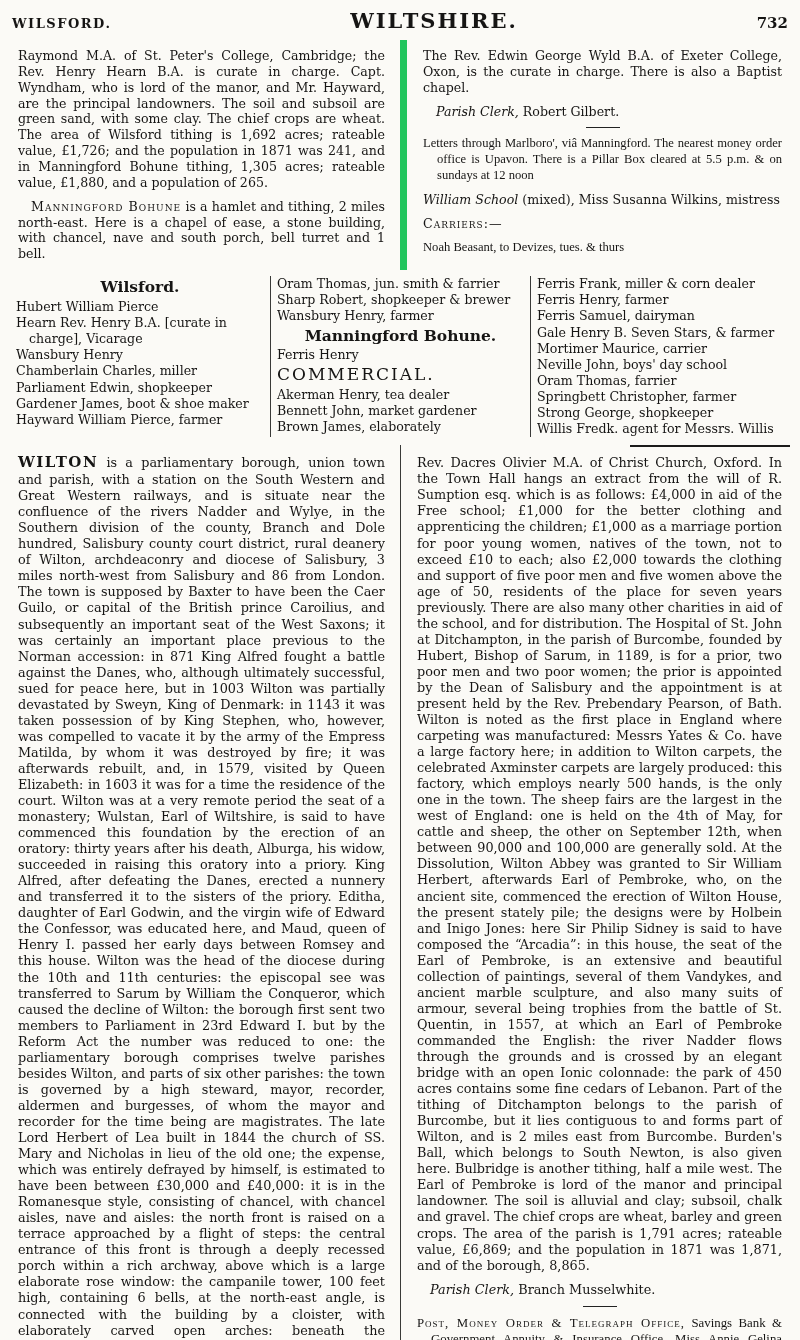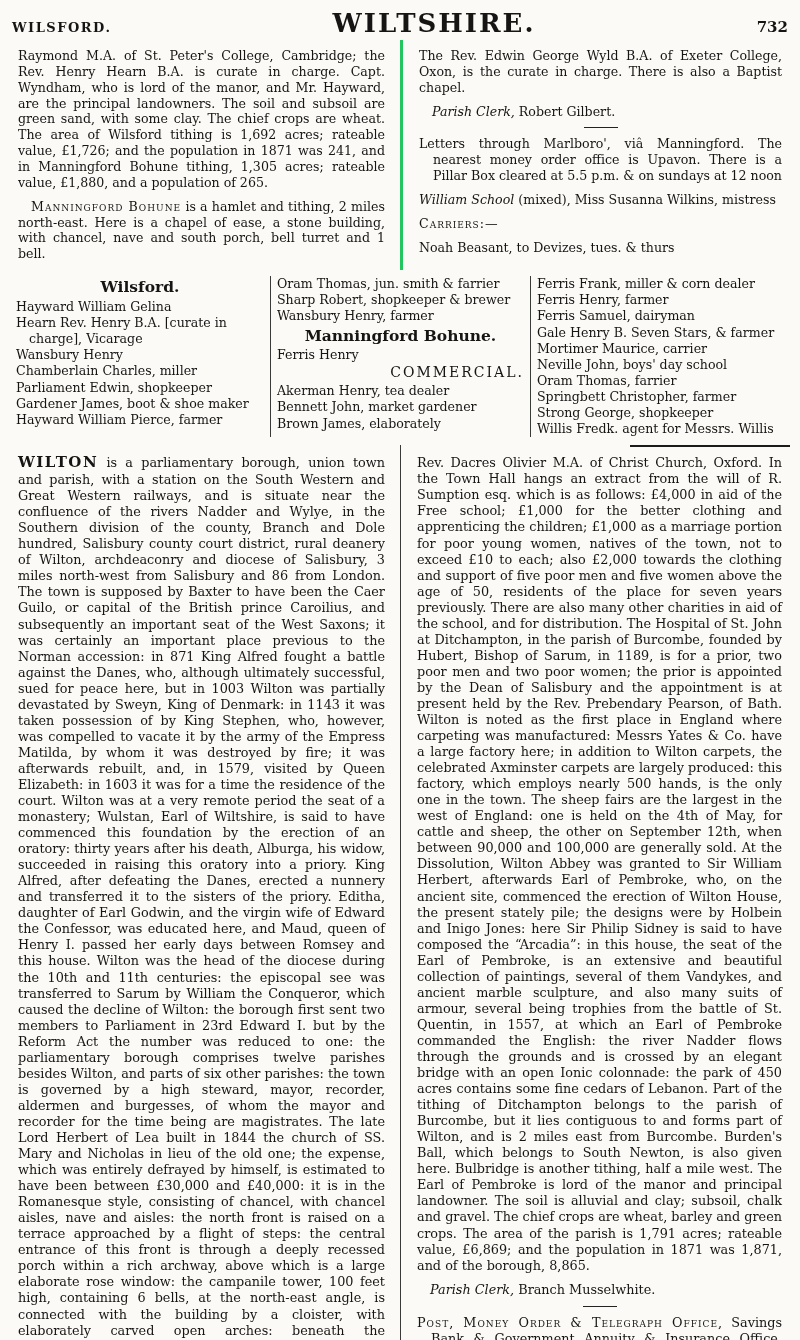--- a/index.html
+++ b/index.html
@@ -11,43 +11,43 @@
     overflow:hidden;
   }
   .page{padding:4px 10px 0 10px;}
 
   
   .masthead{
     display:flex;align-items:baseline;justify-content:space-between;
     padding:4px 2px 2px 2px;height:30px;
   }
   .running-left{font-size:13px;font-weight:bold;letter-spacing:1.5px;}
-  .running-center{font-size:26px;font-weight:bold;letter-spacing:2px;flex:1;text-align:center;}
+  .running-center{font-size:21px;font-weight:bold;letter-spacing:2px;flex:1;text-align:center;}
   .running-right{font-size:15px;font-weight:bold;}
 
   
   .col-text{font-size:12.6px;line-height:1.26;text-align:justify;}
   .indent{text-indent:13px;}
   p{margin:8px;}
   .sc{font-variant:small-caps;letter-spacing:1px;}
   .ital{font-style:italic;}
 
   
   .top-section{display:flex;min-height:172px;}
   .top-left{width:50%;padding-right:7px;box-sizing:border-box;}
-  .top-right{width:50%;padding-left:8px;box-sizing:border-box;border-left:3px solid #22c55e;}
+  .top-right{width:50%;padding-left:8px;box-sizing:border-box;border-left:7px solid #22c55e;}
   .dash-divider{width:34px;height:1px;background:#222;margin:4px auto 4px auto;}
-  .hang{padding-left:14px;text-indent:-14px;}
+  .hang{padding-left:14px;text-indent:-14px;font-family:Liberation Serif, serif;}
 
   
   .directory{display:flex;margin-top:6px;min-height:148px;}
   .dir-col{width:33.33%;box-sizing:border-box;padding:0 6px;font-size:12.6px;line-height:1.28;}
   .dir-col + .dir-col{border-left:1px solid #3a3a38;}
   .dir-heading{text-align:center;font-weight:bold;font-size:15.5px;margin:1px 0 2px 0;}
-  .dir-subheading{text-align:right;font-size:14px;letter-spacing:2px;margin:1px 0;}
+  .dir-subheading{text-align:left;font-size:17px;letter-spacing:2px;margin:1px 0;}
   .entry{padding-left:13px;text-indent:-13px;}
 
   
   .main-section{display:flex;margin-top:8px;}
   .main-left{width:50%;padding-right:7px;box-sizing:border-box;}
   .main-right{width:50%;padding-left:8px;box-sizing:border-box;border-left:1px solid #3a3a38;}
   .main-section .col-text{font-size:12.8px;line-height:1.255;}
   .lead-word{font-weight:bold;font-size:15px;letter-spacing:1.5px;}
   .section-rule{height:2px;background:#1b1b1a;width:160px;margin:0 0 6px auto;}
   .clerk-line{text-indent:13px;margin-top:2px;}
@@ -76,21 +76,21 @@
       <p class="hang">Letters through Marlboro', viâ Manningford. The nearest money order office is Upavon. There is a Pillar Box cleared at 5.5 p.m. &amp; on sundays at 12 noon</p>
       <p><span class="ital">William School</span><span> (mixed), Miss Susanna Wilkins, mistress</span></p>
       <p class="sc">Carriers:—</p>
       <p class="hang">Noah Beasant, to Devizes, tues. &amp; thurs</p>
     </div>
   </div>
 
   <div class="directory">
     <div class="dir-col">
       <div class="dir-heading">Wilsford.</div>
-      <div class="entry">Hayward William Gelina</div>
+      <div class="entry">Hubert William Pierce</div>
       <div class="entry">Hearn Rev. Henry B.A. [curate in charge], Vicarage</div>
       <div class="entry">Wansbury Henry</div>
       <div class="entry">Chamberlain Charles, miller</div>
       <div class="entry">Parliament Edwin, shopkeeper</div>
       <div class="entry">Gardener James, boot &amp; shoe maker</div>
       <div class="entry">Hayward William Pierce, farmer</div>
     </div>
     <div class="dir-col">
       <div class="entry">Oram Thomas, jun. smith &amp; farrier</div>
       <div class="entry">Sharp Robert, shopkeeper &amp; brewer</div>

